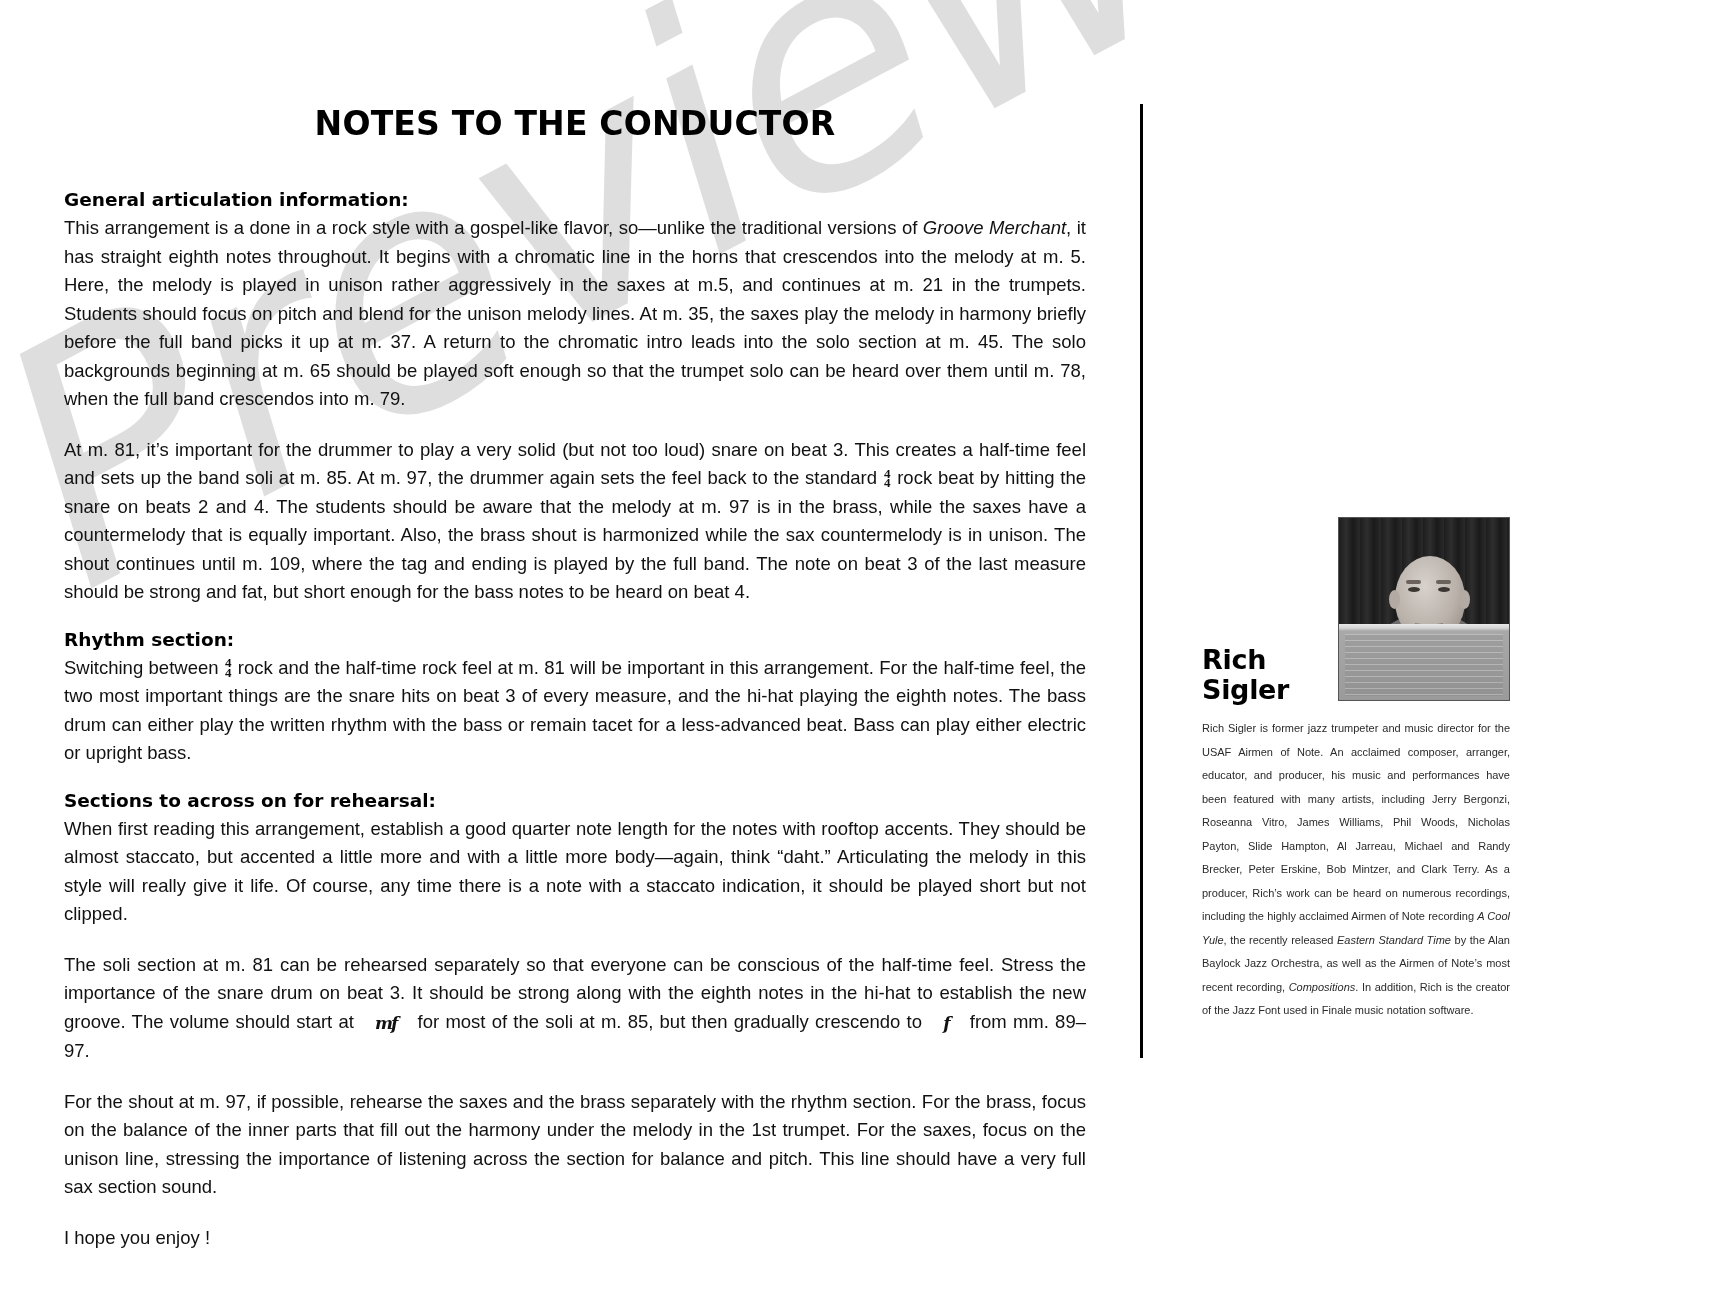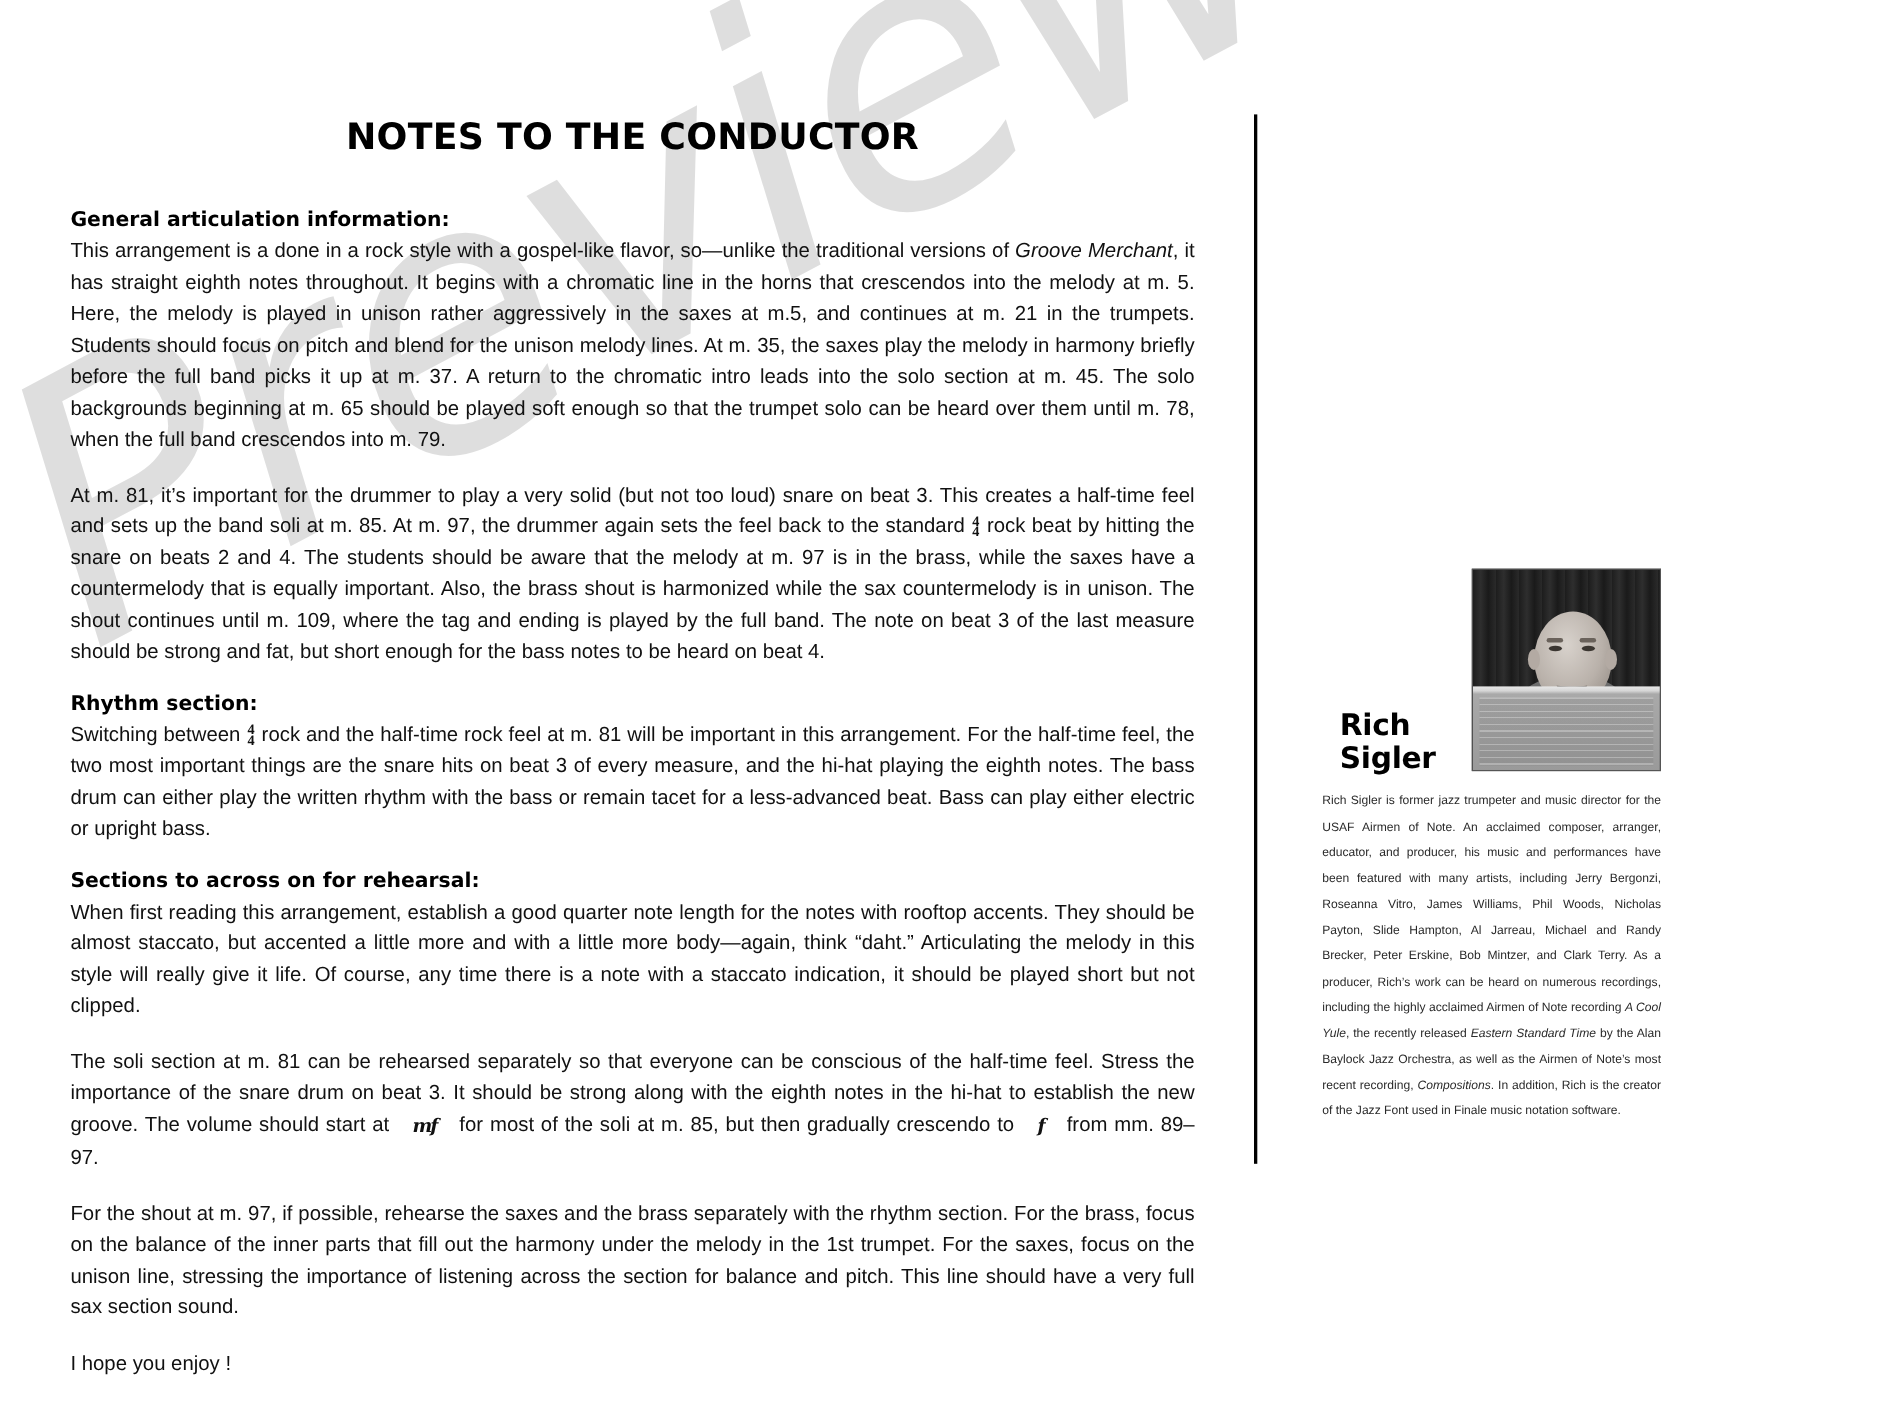--- a/index.html
+++ b/index.html
@@ -207,21 +207,20 @@
   #bio-name {
     position: absolute;
     left: 0;
     top: 140px;
     font-family: "DejaVu Sans", sans-serif;
     font-size: 27px;
     font-weight: bold;
     line-height: 30px;
     color: #000;
     letter-spacing: -0.3px;
-    margin-left: 16px;
   }
   #bio-name span { display: block; }
 
   .bio-para {
     font-size: 11px;
     line-height: 23.5px;
     text-align: justify;
     margin: 0;
     color: #2a2a2a;
     font-family: "Liberation Sans", sans-serif;

